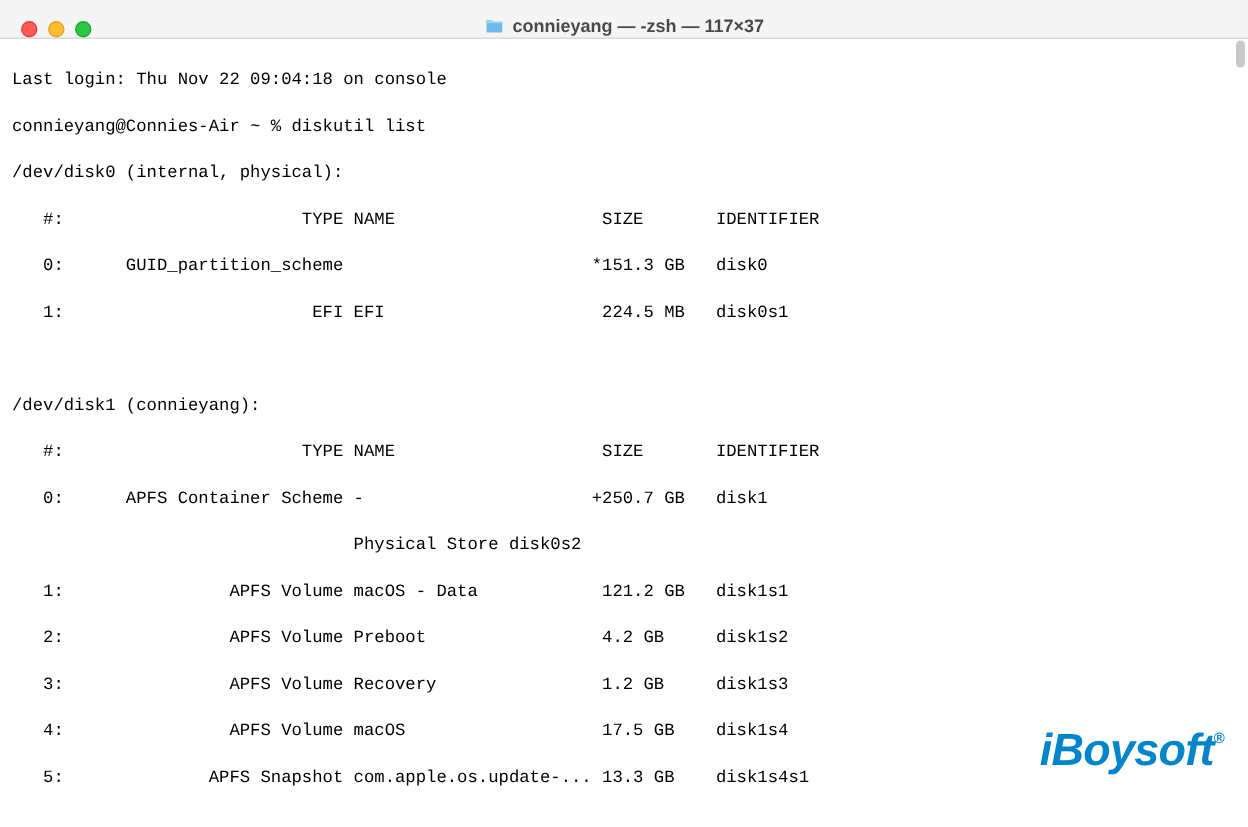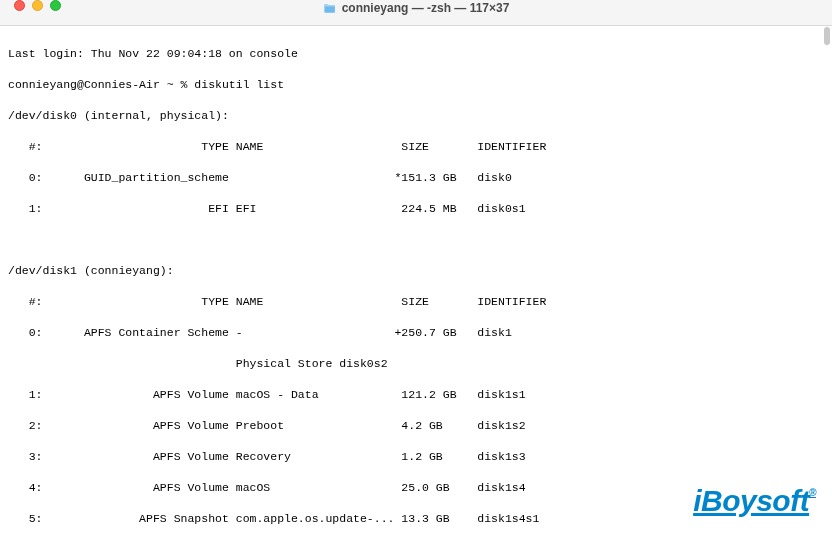--- a/index.html
+++ b/index.html
@@ -11,21 +11,21 @@
       font-size: 11.5px;
       line-height: 1.35;
       overflow: hidden;
       position: relative;
     }
     .titlebar {
       height: 26px;
       background: #f5f5f5;
       border-bottom: 1px solid #d9d9d9;
       display: flex;
-      align-items: flex-start;
+      align-items: flex-end;
       padding: 0 14px;
       position: relative;
     }
     .traffic-lights {
       display: flex;
       gap: 7px;
       align-items: center;
     }
     .tl {
       width: 11px;
@@ -77,21 +77,20 @@
       bottom: 30px;
       color: #0085cc;
       font-family: "Trebuchet MS", Arial, sans-serif;
       font-weight: 700;
       font-style: italic;
       font-size: 30px;
       letter-spacing: -0.5px;
       display: flex;
       align-items: center;
       pointer-events: none;
-      text-decoration: underline;
     }
     .wm-tm {
       font-size: 10px;
       position: relative;
       top: -8px;
       font-style: normal;
       font-weight: bold;
     }
   </style>
 </head>
@@ -122,21 +121,21 @@
 <span class="row">   0:      GUID_partition_scheme                        *151.3 GB   disk0</span>
 <span class="row">   1:                        EFI EFI                     224.5 MB   disk0s1</span>
 <span class="row"> </span>
 <span class="row">/dev/disk1 (connieyang):</span>
 <span class="row">   #:                       TYPE NAME                    SIZE       IDENTIFIER</span>
 <span class="row">   0:      APFS Container Scheme -                      +250.7 GB   disk1</span>
 <span class="row">                                 Physical Store disk0s2</span>
 <span class="row">   1:                APFS Volume macOS - Data            121.2 GB   disk1s1</span>
 <span class="row">   2:                APFS Volume Preboot                 4.2 GB     disk1s2</span>
 <span class="row">   3:                APFS Volume Recovery                1.2 GB     disk1s3</span>
-<span class="row">   4:                APFS Volume macOS                   25.0 GB    disk1s4</span>
+<span class="row">   4:                APFS Volume macOS                   17.5 GB    disk1s4</span>
 <span class="row">   5:              APFS Snapshot com.apple.os.update-... 13.3 GB    disk1s4s1</span>
 
 
 
 
 
 
 
 
 

